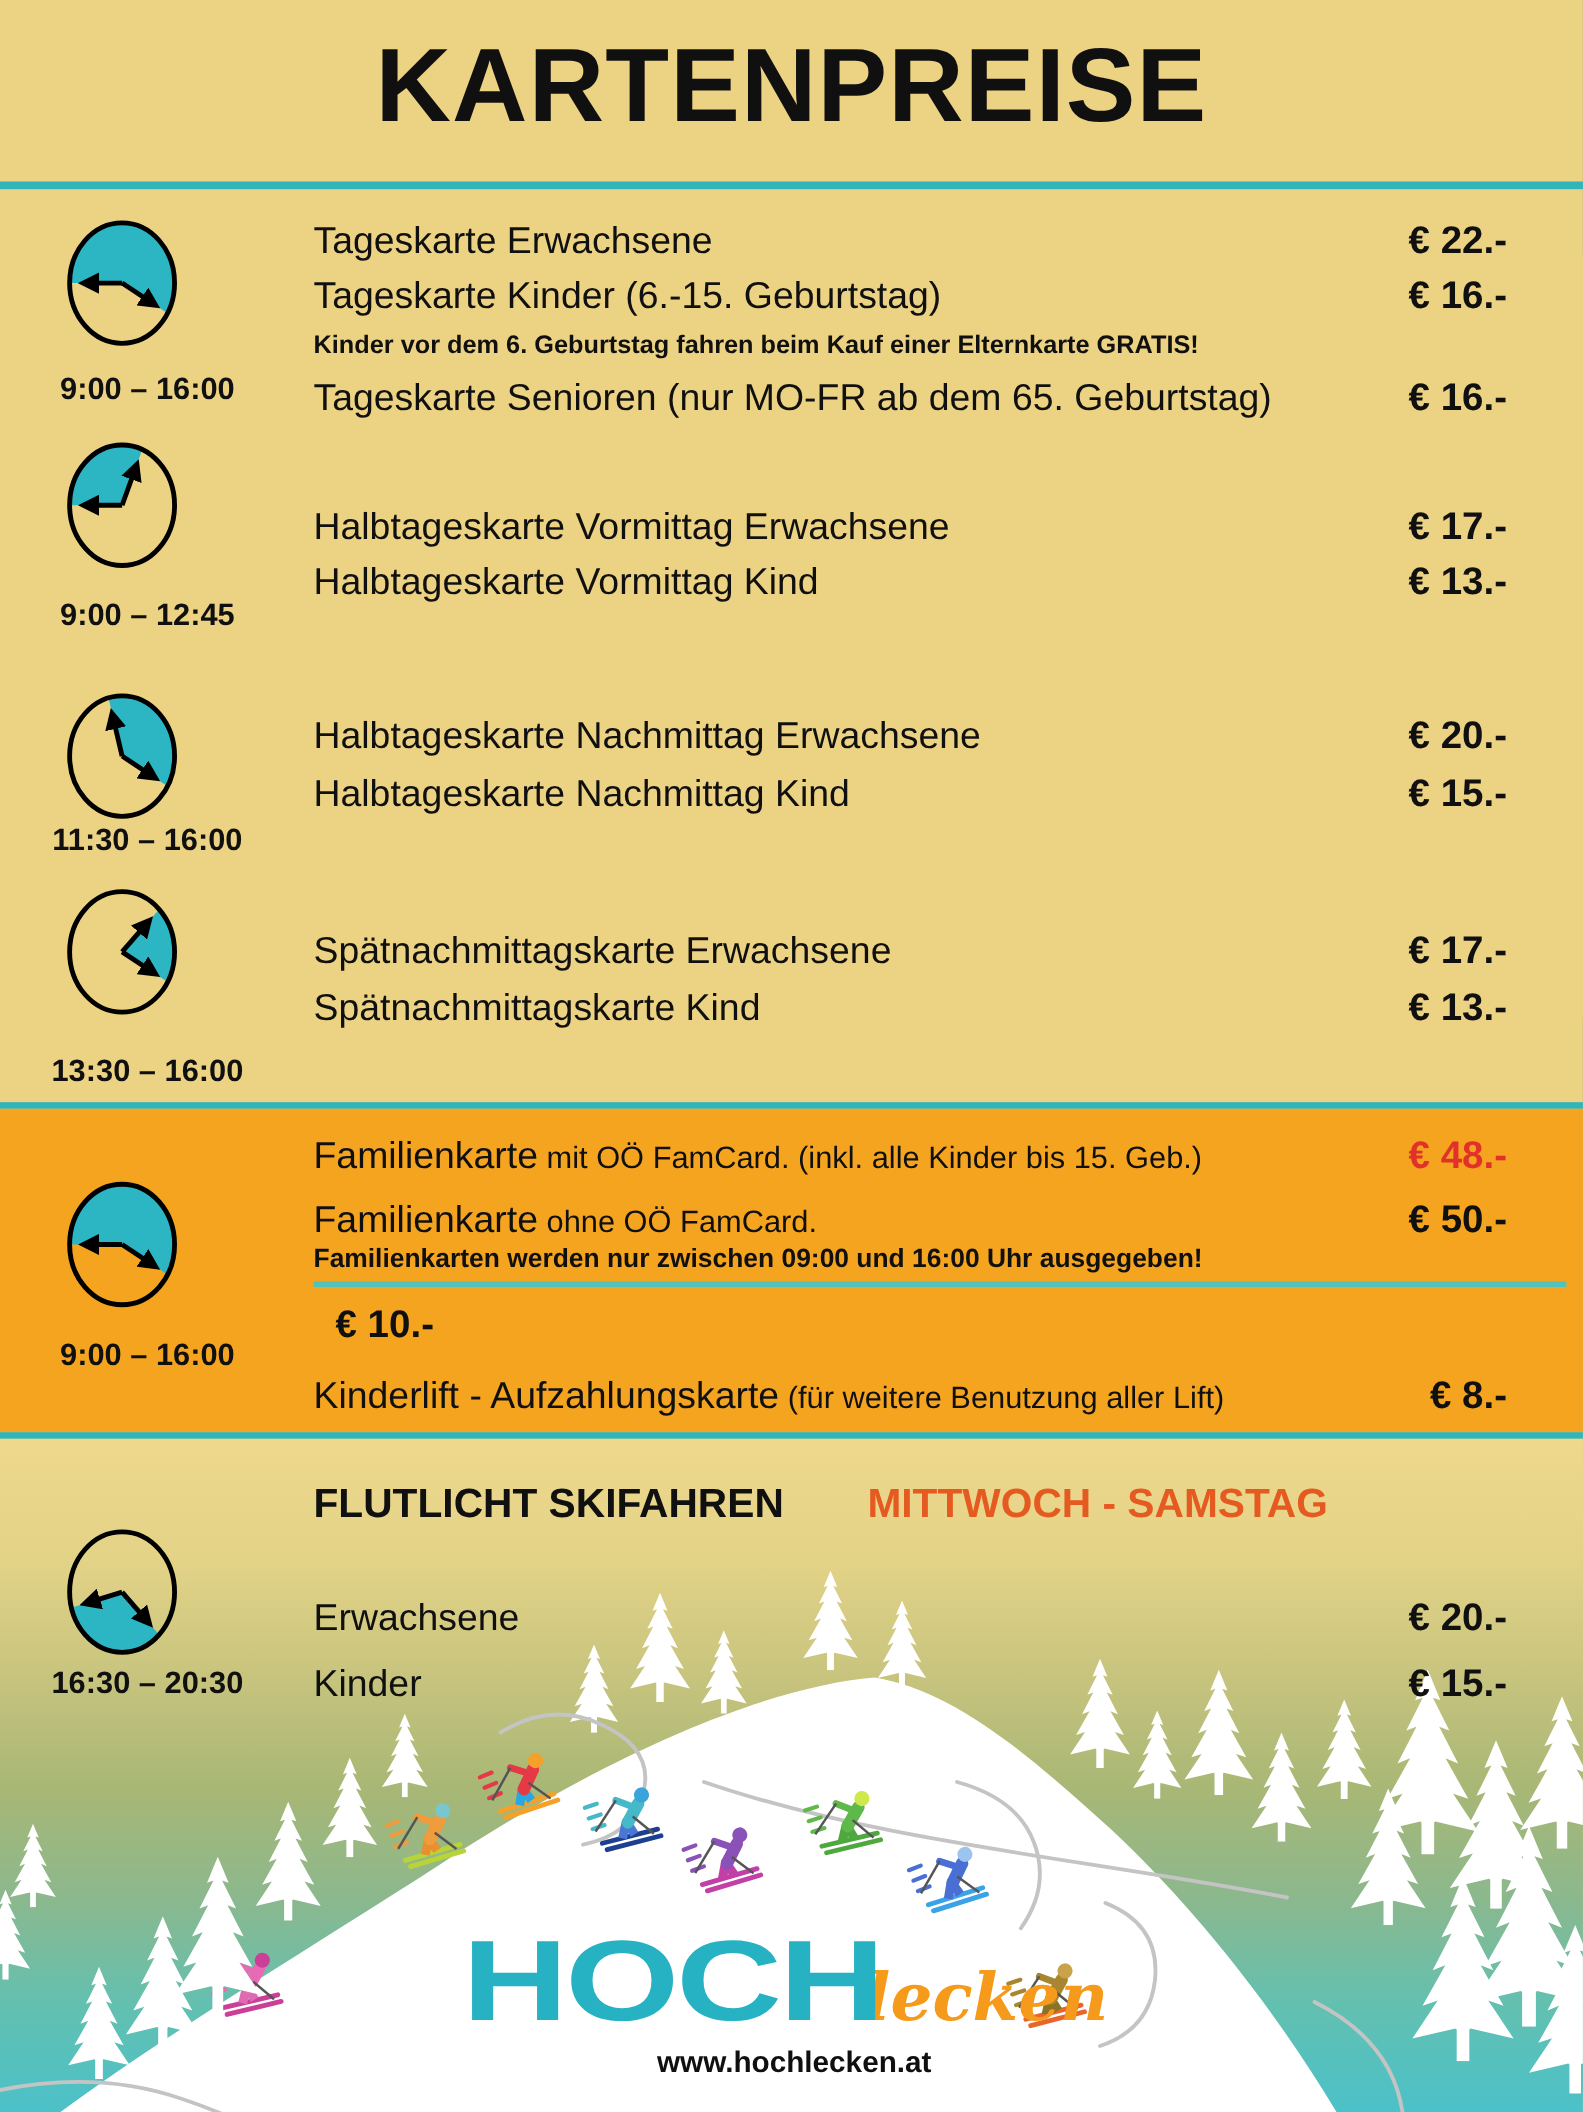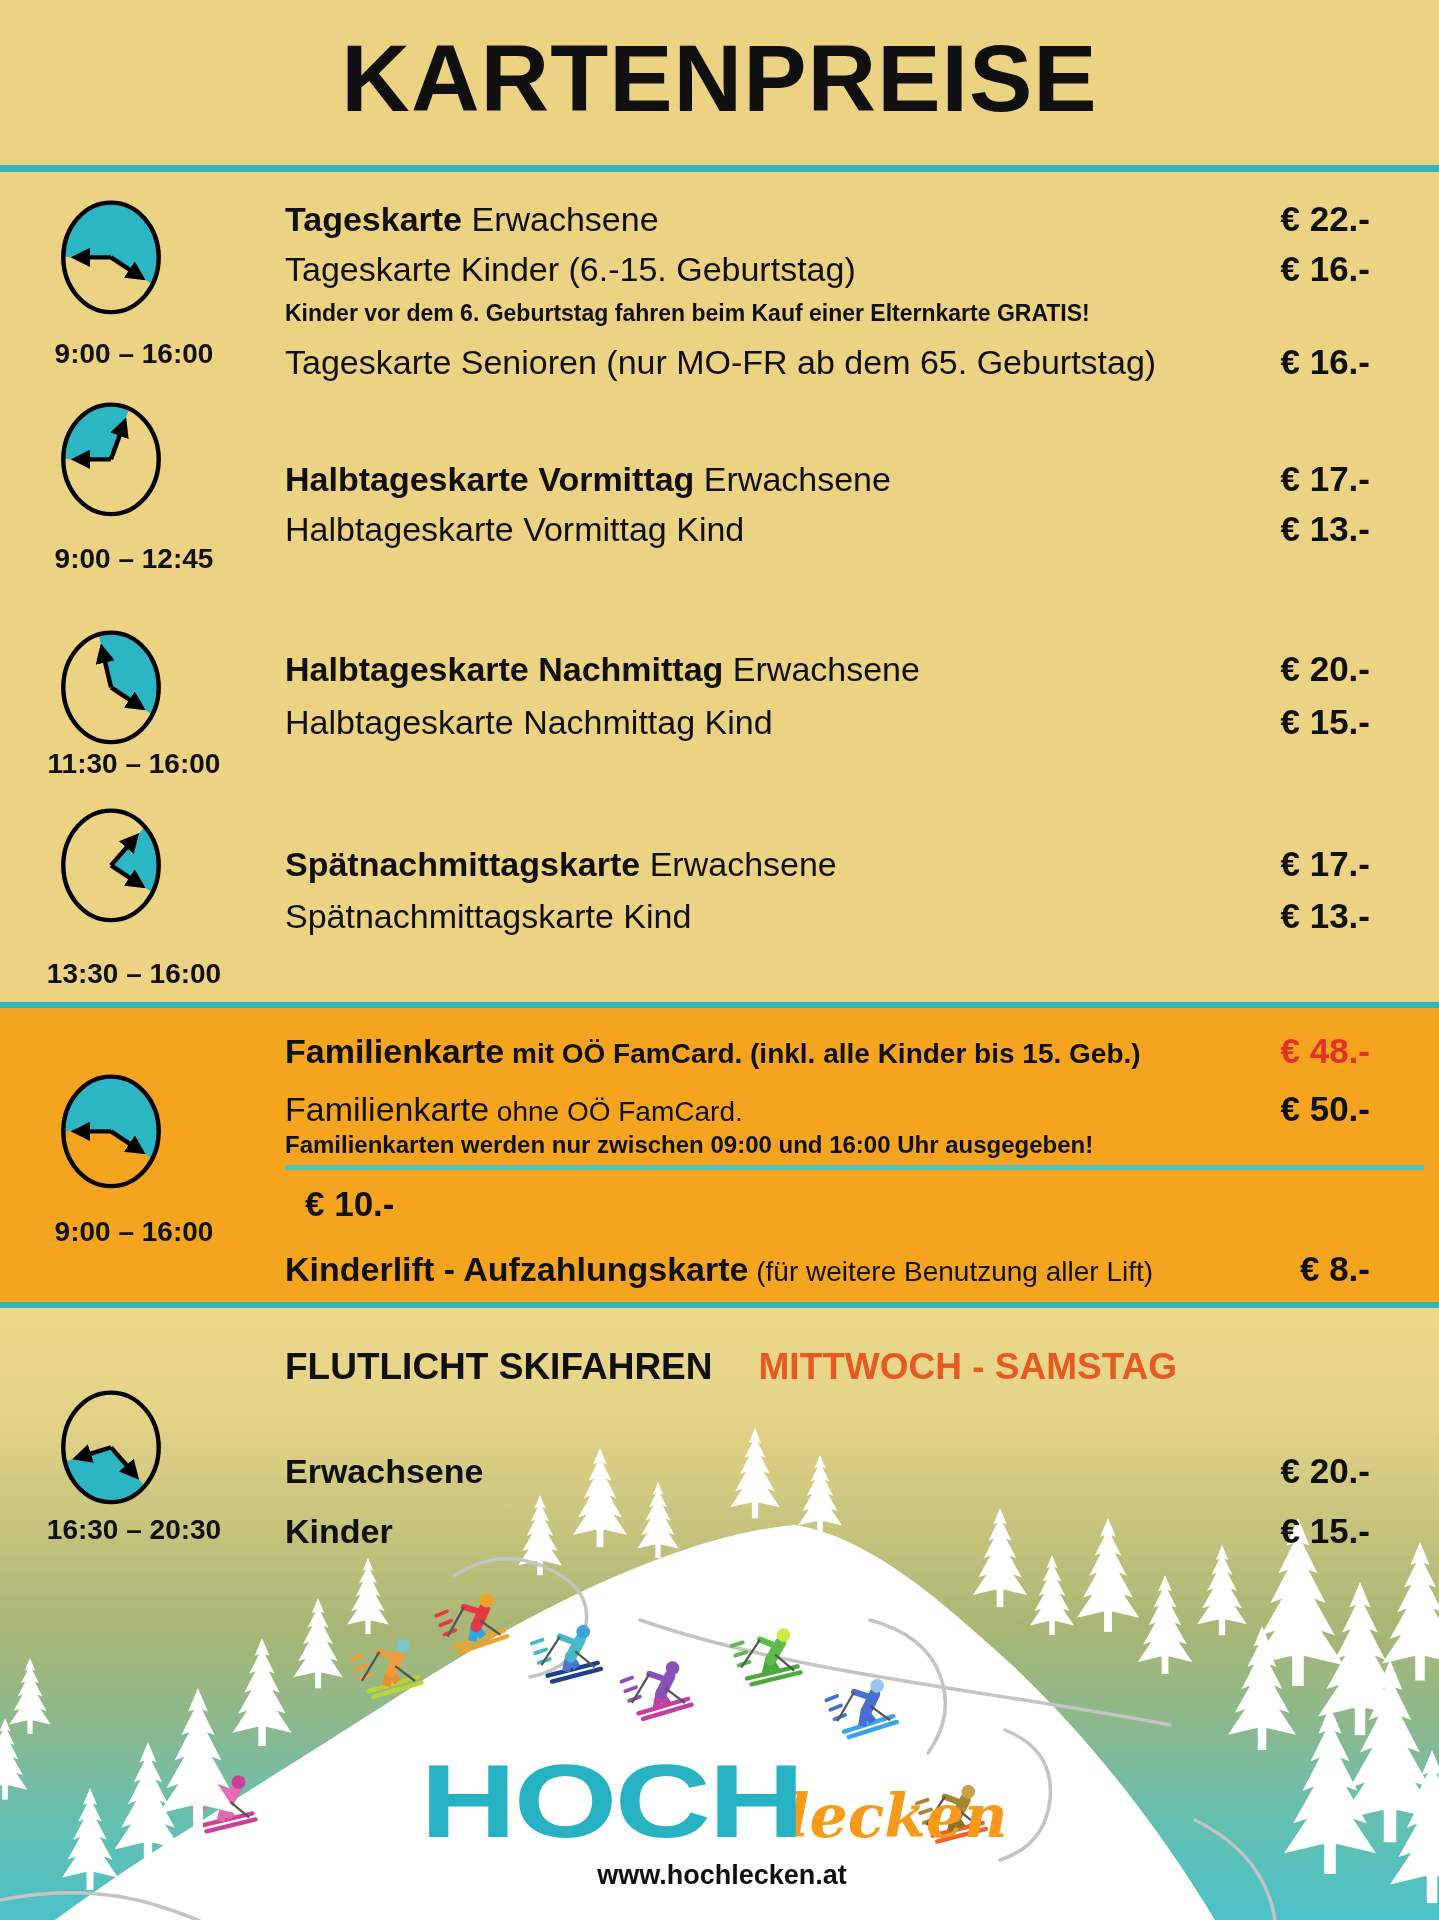--- a/index.html
+++ b/index.html
@@ -10,30 +10,30 @@
   .hr{position:absolute;left:0;width:100%;background:#2fb5ba;}
   .hr1{top:165px;height:7px;}
   .hr2{top:1002px;height:6px;}
   .hr3{top:1302px;height:6px;}
   .orange-band{position:absolute;top:1008px;left:0;width:100%;height:294px;background:#f5a41f;}
   .flut-band{position:absolute;top:1308px;left:0;width:100%;height:612px;
      background:linear-gradient(180deg,#eed88c 0%,#e3d387 18%,#c8c47e 35%,#a8b775 52%,#8cb88d 68%,#63c0b0 84%,#4bc1c9 100%);}
   .scene{position:absolute;top:1395px;left:0;width:1439px;height:525px;z-index:1;}
   .row{position:absolute;left:285px;right:69px;display:flex;justify-content:space-between;
        align-items:baseline;font-size:34px;line-height:1.08;z-index:2;}
-  .row .label b{font-weight:bold;}
+  .row .label b{font-weight:normal;}
   .row .sm{font-size:28px;}
   .row .price{font-weight:bold;font-size:35px;white-space:nowrap;margin-left:20px;}
   .row .price.red{color:#e2302a;}
   .note{position:absolute;left:285px;font-size:23px;z-index:2;font-weight:bold;}
   .clock{position:absolute;left:58px;width:106px;height:124px;z-index:2;}
   .tlabel{position:absolute;left:0;width:268px;text-align:center;font-weight:bold;
           font-size:28px;white-space:nowrap;z-index:2;}
   .orange-sep{position:absolute;left:285px;right:15px;top:1165px;height:5px;background:#52c2be;z-index:2;}
-  .flut-head{position:absolute;left:285px;top:1346px;display:flex;gap:46px;
+  .flut-head{position:absolute;left:285px;top:1346px;display:flex;gap:76px;
              font-size:37px;font-weight:bold;z-index:2;white-space:nowrap;}
   .flut-head .days{color:#e55a20;}
   .brand{position:absolute;top:1742px;left:235px;width:1000px;text-align:center;z-index:3;white-space:nowrap;}
   .brand-hoch{display:inline-block;font-size:104px;font-weight:bold;color:#27b2c3;
               letter-spacing:-2px;transform:scaleX(1.28);transform-origin:center;}
   .brand-lecken{display:inline-block;font-size:60px;font-weight:bold;font-style:italic;
               font-family:"DejaVu Serif","Liberation Serif",serif;color:#f59a1b;margin-left:26px;}
   .site{position:absolute;top:1860px;left:222px;width:1000px;text-align:center;
         font-weight:bold;font-size:27px;z-index:3;}
 </style>

